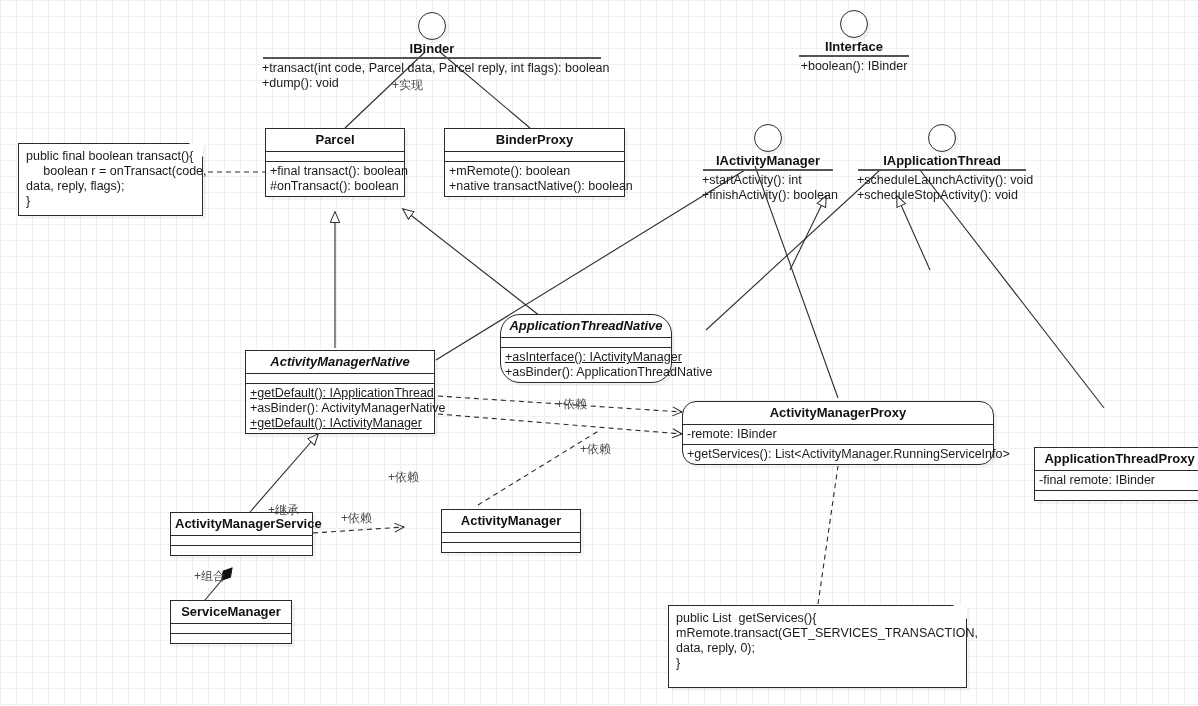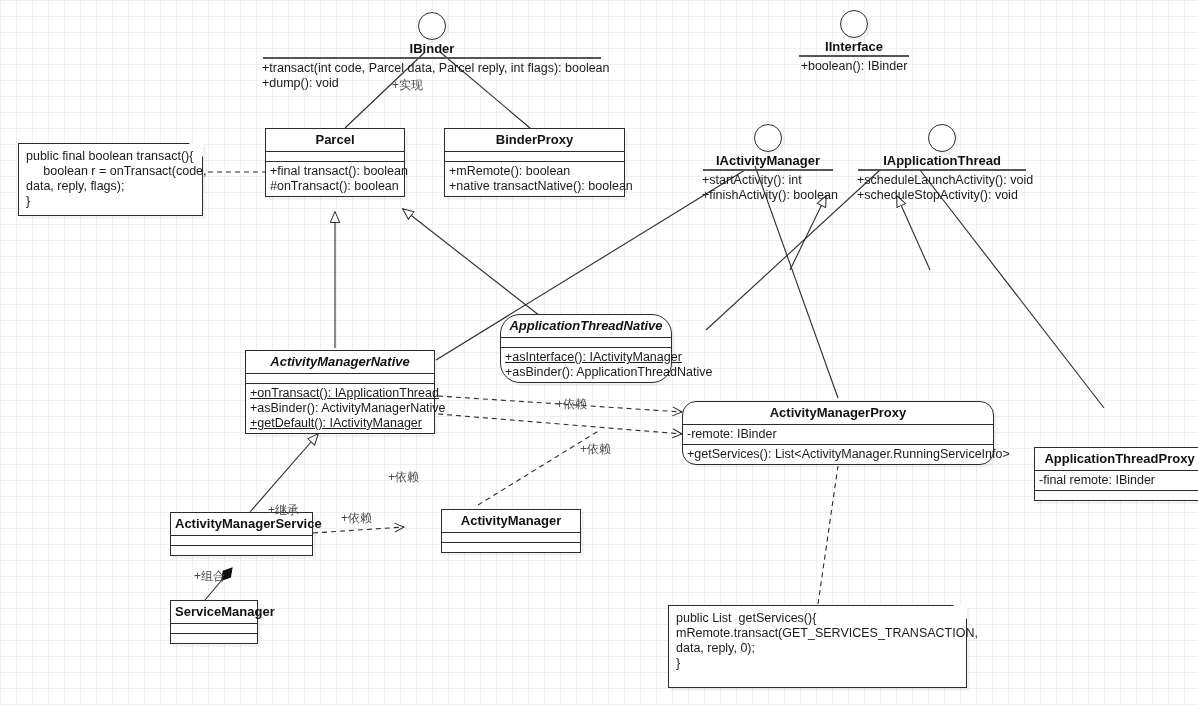--- a/index.html
+++ b/index.html
@@ -249,21 +249,21 @@
     <div class="compartment">
       <div class="member static">+asInterface(): IActivityManager</div>
       <div class="member">+asBinder(): ApplicationThreadNative</div>
     </div>
   </div>
 
   <div class="uml-class" style="left:245px; top:350px; width:190px;">
     <div class="uml-name abstract">ActivityManagerNative</div>
     <div class="compartment empty"></div>
     <div class="compartment">
-      <div class="member static">+onTransact(): IApplicationThread</div>
+      <div class="member static">+getDefault(): IApplicationThread</div>
       <div class="member">+asBinder(): ActivityManagerNative</div>
       <div class="member static">+getDefault(): IActivityManager</div>
     </div>
   </div>
 
   <div class="uml-class" style="left:682px; top:401px; width:312px;border-radius:14px;">
     <div class="uml-name">ActivityManagerProxy</div>
     <div class="compartment">
       <div class="member">-remote: IBinder</div>
     </div>
@@ -285,21 +285,21 @@
     <div class="compartment empty"></div>
     <div class="compartment empty"></div>
   </div>
 
   <div class="uml-class" style="left:406px; top:509px; width:140px;margin-left:35px;">
     <div class="uml-name">ActivityManager</div>
     <div class="compartment empty"></div>
     <div class="compartment empty"></div>
   </div>
 
-  <div class="uml-class" style="left:170px; top:600px; width:88px;">
+  <div class="uml-class" style="left:170px; top:600px; width:122px;">
     <div class="uml-name">ServiceManager</div>
     <div class="compartment empty"></div>
     <div class="compartment empty"></div>
   </div>
 
   <div class="uml-note" style="left:18px; top:143px; width:185px; height:73px;">
     <div class="foldcut"></div>
     <div class="note-line">public final boolean transact(){</div>
     <div class="note-line">     boolean r = onTransact(code,</div>
     <div class="note-line">data, reply, flags);</div>

